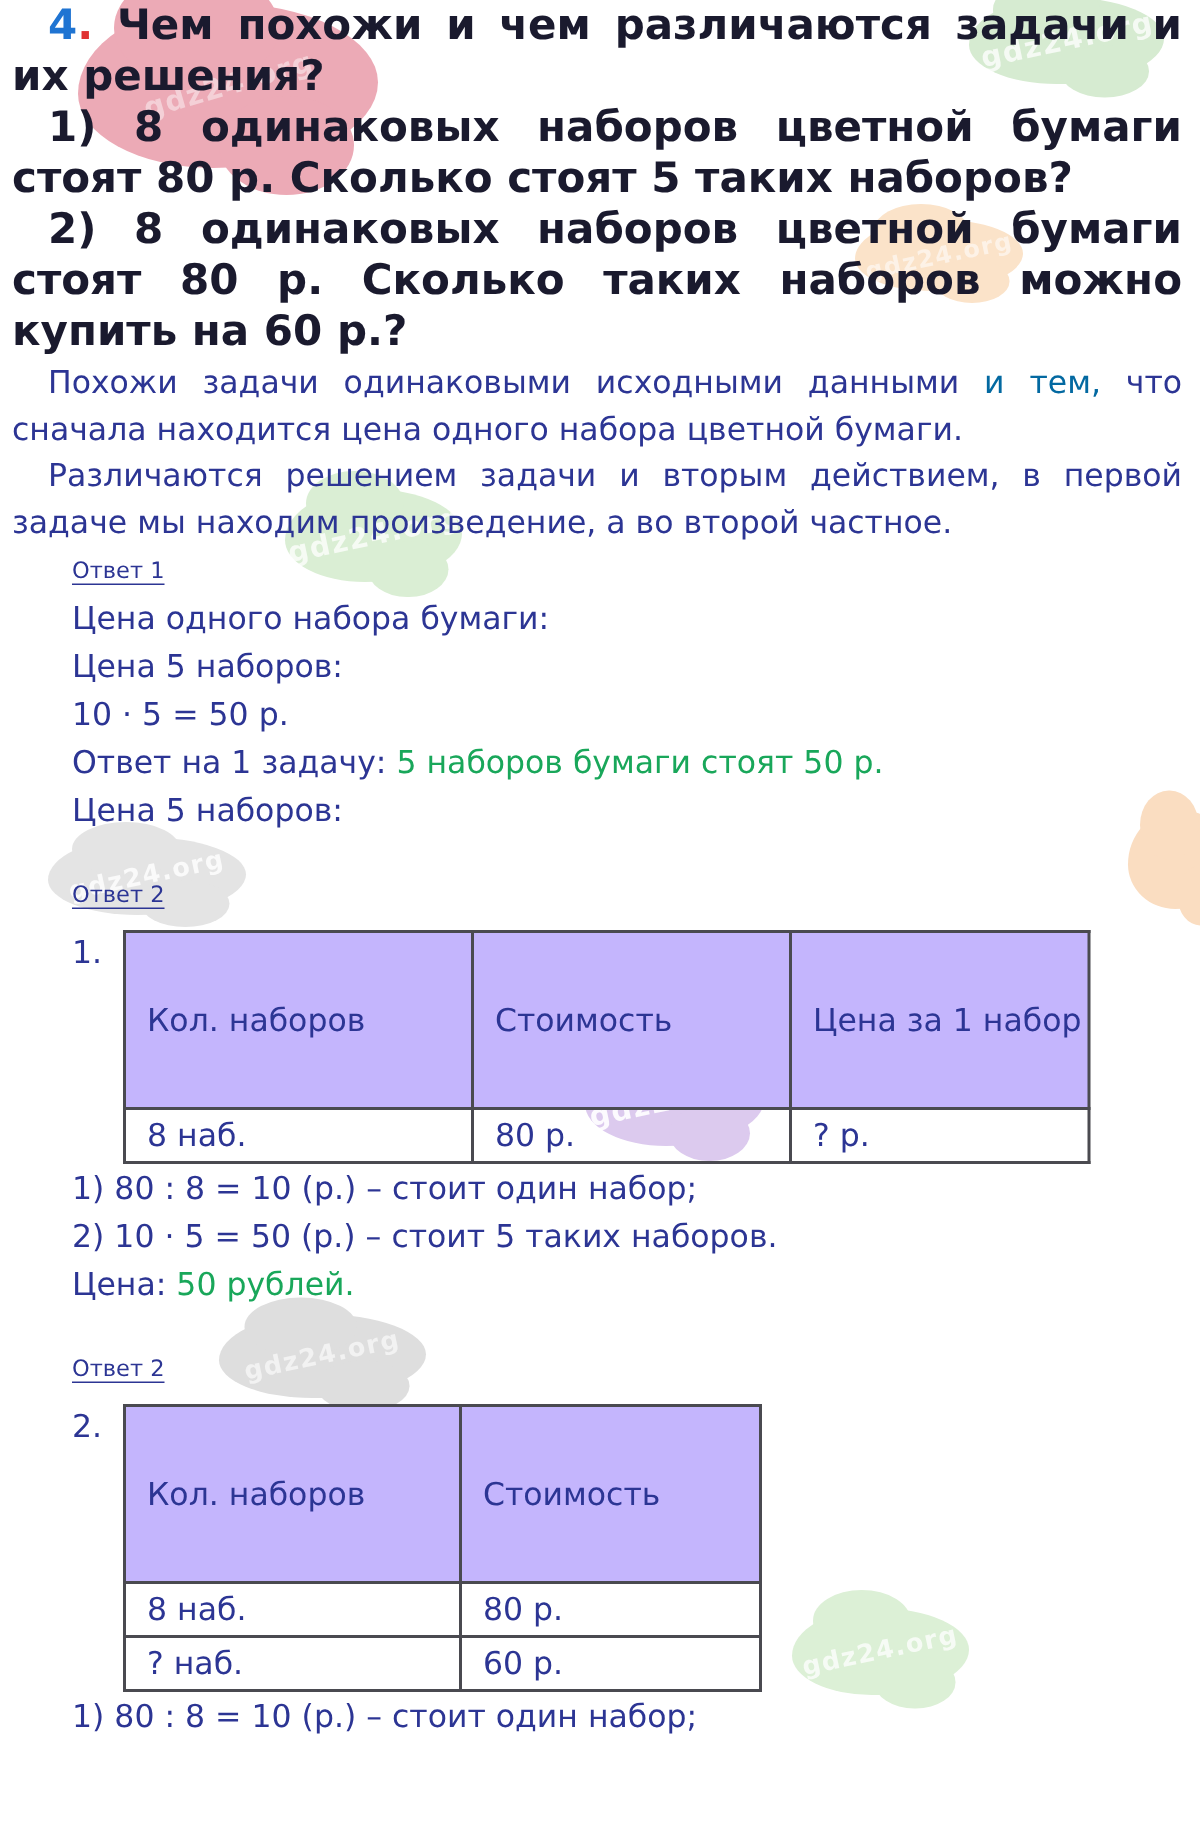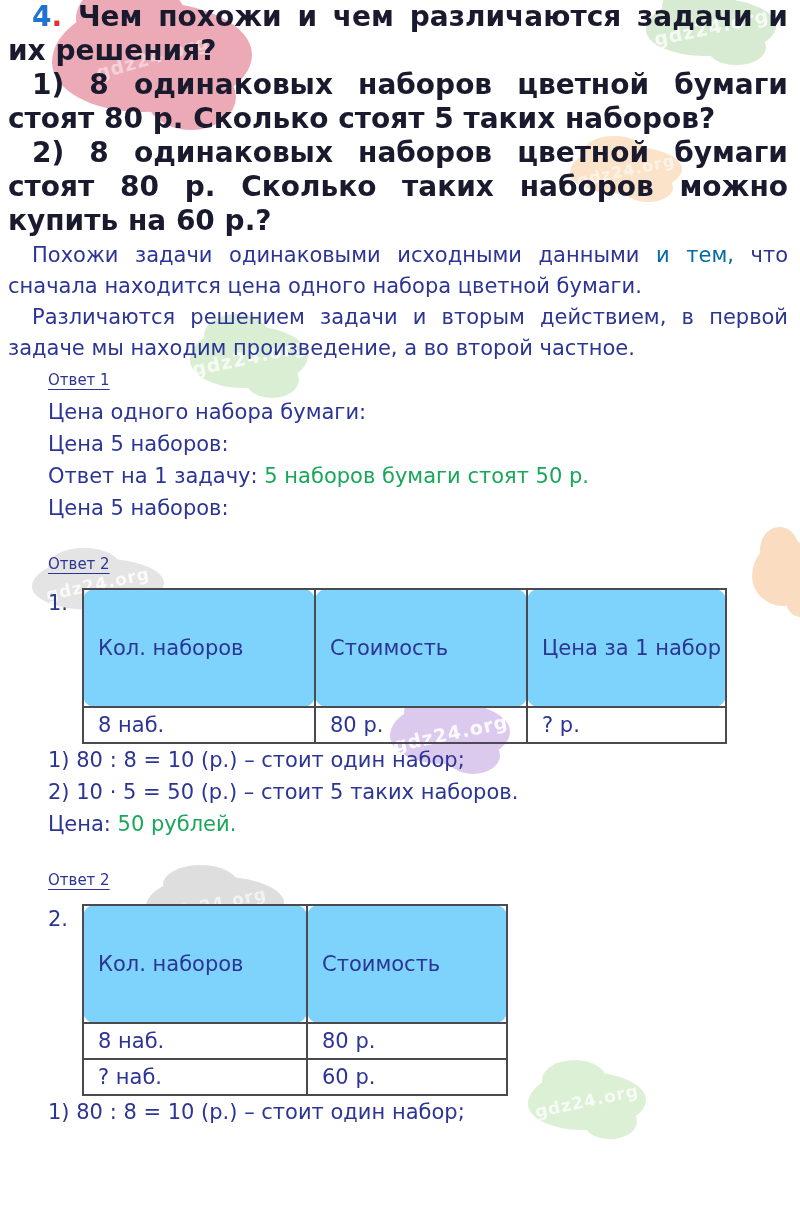--- a/index.html
+++ b/index.html
@@ -31,21 +31,21 @@
   .ans-heading.h2b{margin-top:24px;}
   .gap{margin-top:30px;}
   .green{color:#19a75a;}
 
   
   .table-row{display:flex;align-items:flex-start;margin-top:8px;}
   .table-label{width:34px;flex:0 0 34px;line-height:30px;}
   table{border-collapse:collapse;font-size:21px;color:#2c3594;}
   td{border:2px solid #4a4a50;padding:3px 4px 3px 14px;line-height:28px;
      white-space:nowrap;overflow:hidden;}
-  .thead td{background:#7dd3fc;border-radius:12px;}
+  .thead td{background:#c4b5fd;}
   .t1 .c0{width:212px;} .t1 .c1{width:192px;} .t1 .c2{width:172px;}
   .t2 .c0{width:204px;} .t2 .c1{width:180px;}
   .sol{}
 
   
   .cloud{position:absolute;z-index:0;display:flex;align-items:center;justify-content:center;
          border-radius:48% 52% 55% 45% / 55% 48% 52% 45%;}
   .cloud::before{content:"";position:absolute;width:55%;height:70%;background:inherit;
                  border-radius:50%;top:-20%;left:12%;}
   .cloud::after{content:"";position:absolute;width:45%;height:60%;background:inherit;
@@ -108,20 +108,21 @@
   <div class="explain">
     <p><span>Похожи задачи одинаковыми исходными данными </span><span class="hl-light">и тем,</span><span> что сначала находится цена одного набора цветной бумаги.</span></p>
     <p>Различаются решением задачи и вторым действием, в первой задаче мы находим произведение, а во второй частное.</p>
   </div>
 
   <div class="ans">
     <p class="ans-heading">Ответ 1</p>
     <p>Цена одного набора бумаги:</p>
 
     <p class="gap">Цена 5 наборов:</p>
+    <p>10 · 5 = 50 р.</p>
     <p><span>Ответ на 1 задачу: </span><span class="green">5 наборов бумаги стоят 50 р.</span></p>
 
     <p class="gap">Цена 5 наборов:</p>
 
     <p class="ans-heading h2a">Ответ 2</p>
     <div class="table-row">
       <div class="table-label">1.</div>
       <table class="t1">
         <tbody>
           <tr class="thead">

